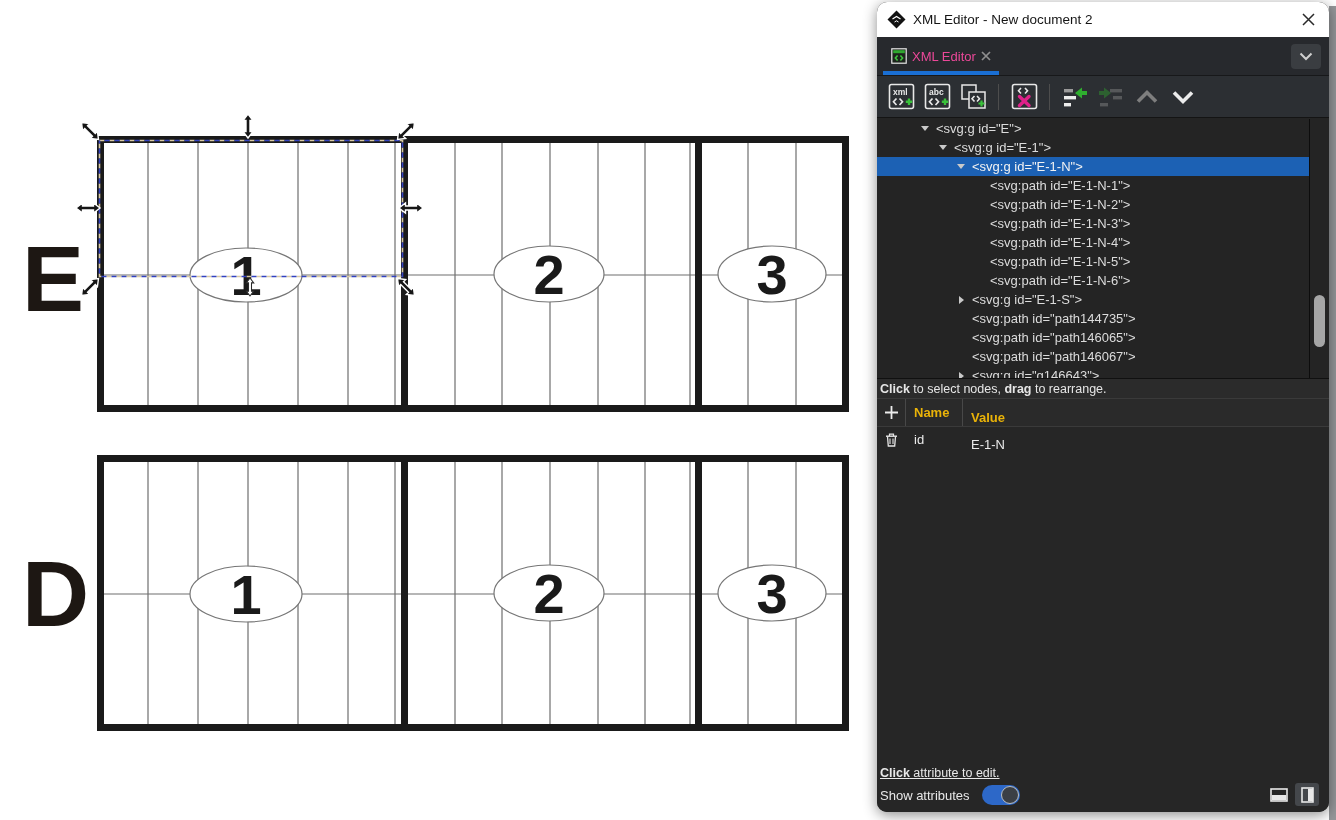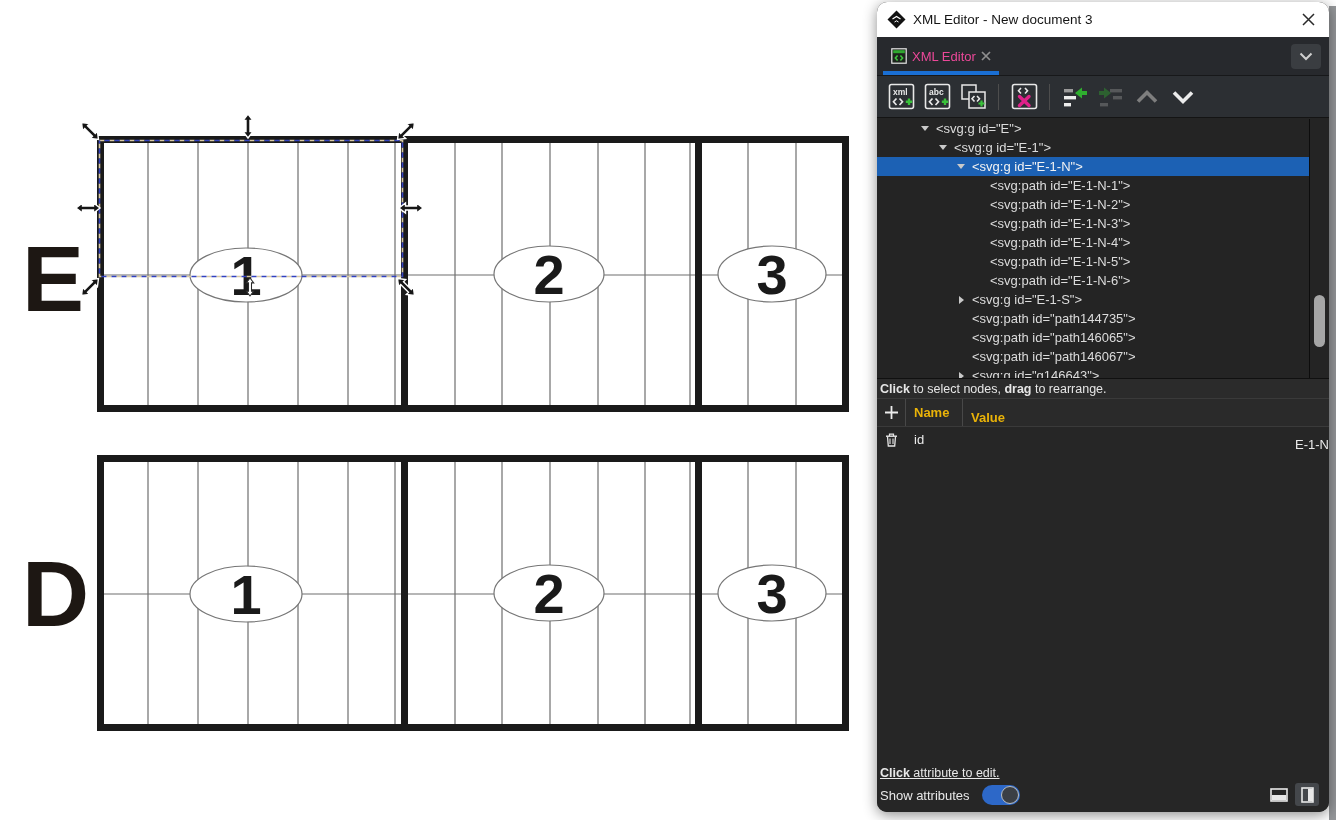--- a/index.html
+++ b/index.html
@@ -65,21 +65,21 @@
   .tree-thumb  { position:absolute; left:3px; top:176px; width:11px; height:52px;
                  background:#a6a6a6; border-radius:6px; }
 
   .tree-hint { height:20px; flex:none; background:#2b2b2b; color:#e6e6e6; font-size:12.5px;
                display:flex; align-items:center; padding-left:3px; border-bottom:1px solid #3a3a3a;
                white-space:pre; }
   .tree-hint b, .foot-hint b { font-weight:bold; }
 
   .attr-head { height:28px; flex:none; display:flex; align-items:center; background:#2a2a2a;
                color:#eab308; font-size:13px; font-weight:600; border-bottom:1px solid #3a3a3a; }
-  .attr-row  { height:25px; flex:none; display:flex; align-items:center; color:#eaeaea; font-size:13px;text-align:right; }
+  .attr-row  { height:25px; flex:none; display:flex; align-items:center; color:#eaeaea; font-size:13px; }
   .c-act  { width:29px; flex:none; display:flex; align-items:center; justify-content:center; align-self:stretch; }
   .attr-head .c-act { border-right:1px solid #484848; }
   .c-name { width:57px; flex:none; padding-left:8px; align-self:stretch; display:flex; align-items:center; }
   .attr-head .c-name { border-right:1px solid #484848; }
   .c-val  { flex:1; padding-left:8px;margin-top:10px; }
 
   .filler { flex:1; background:#262626; }
 
   .footer { flex:none; position:relative; padding:0 0 7px 3px; background:#262626; color:#e8e8e8; }
   .foot-hint { font-size:12.5px; margin-bottom:5px; white-space:pre;text-decoration:underline; }
@@ -176,21 +176,21 @@
 <div class="win-strip"></div>
 
 <div class="panel">
 
   <div class="titlebar">
     <svg width="19" height="19" viewBox="0 0 19 19">
       <polygon points="9.5,0.5 18.5,9.5 9.5,18.5 0.5,9.5" fill="#121212"></polygon>
       <polyline points="5.5,9 9.5,6.5 13.5,9" fill="none" stroke="#ffffff" stroke-width="1.2"></polyline>
       <polyline points="7.5,12 9.5,10.8 11.5,12" fill="none" stroke="#ffffff" stroke-width="1"></polyline>
     </svg>
-    <span class="title">XML Editor - New document 3</span>
+    <span class="title">XML Editor - New document 2</span>
     <span class="tb-close">
       <svg width="13" height="13" viewBox="0 0 13 13">
         <path d="M1 1 L12 12 M12 1 L1 12" stroke="#2a2a2a" stroke-width="1.5"></path>
       </svg>
     </span>
   </div>
 
   <div class="tabstrip">
     <div class="tab">
       <svg width="16" height="16" viewBox="0 0 16 16">

